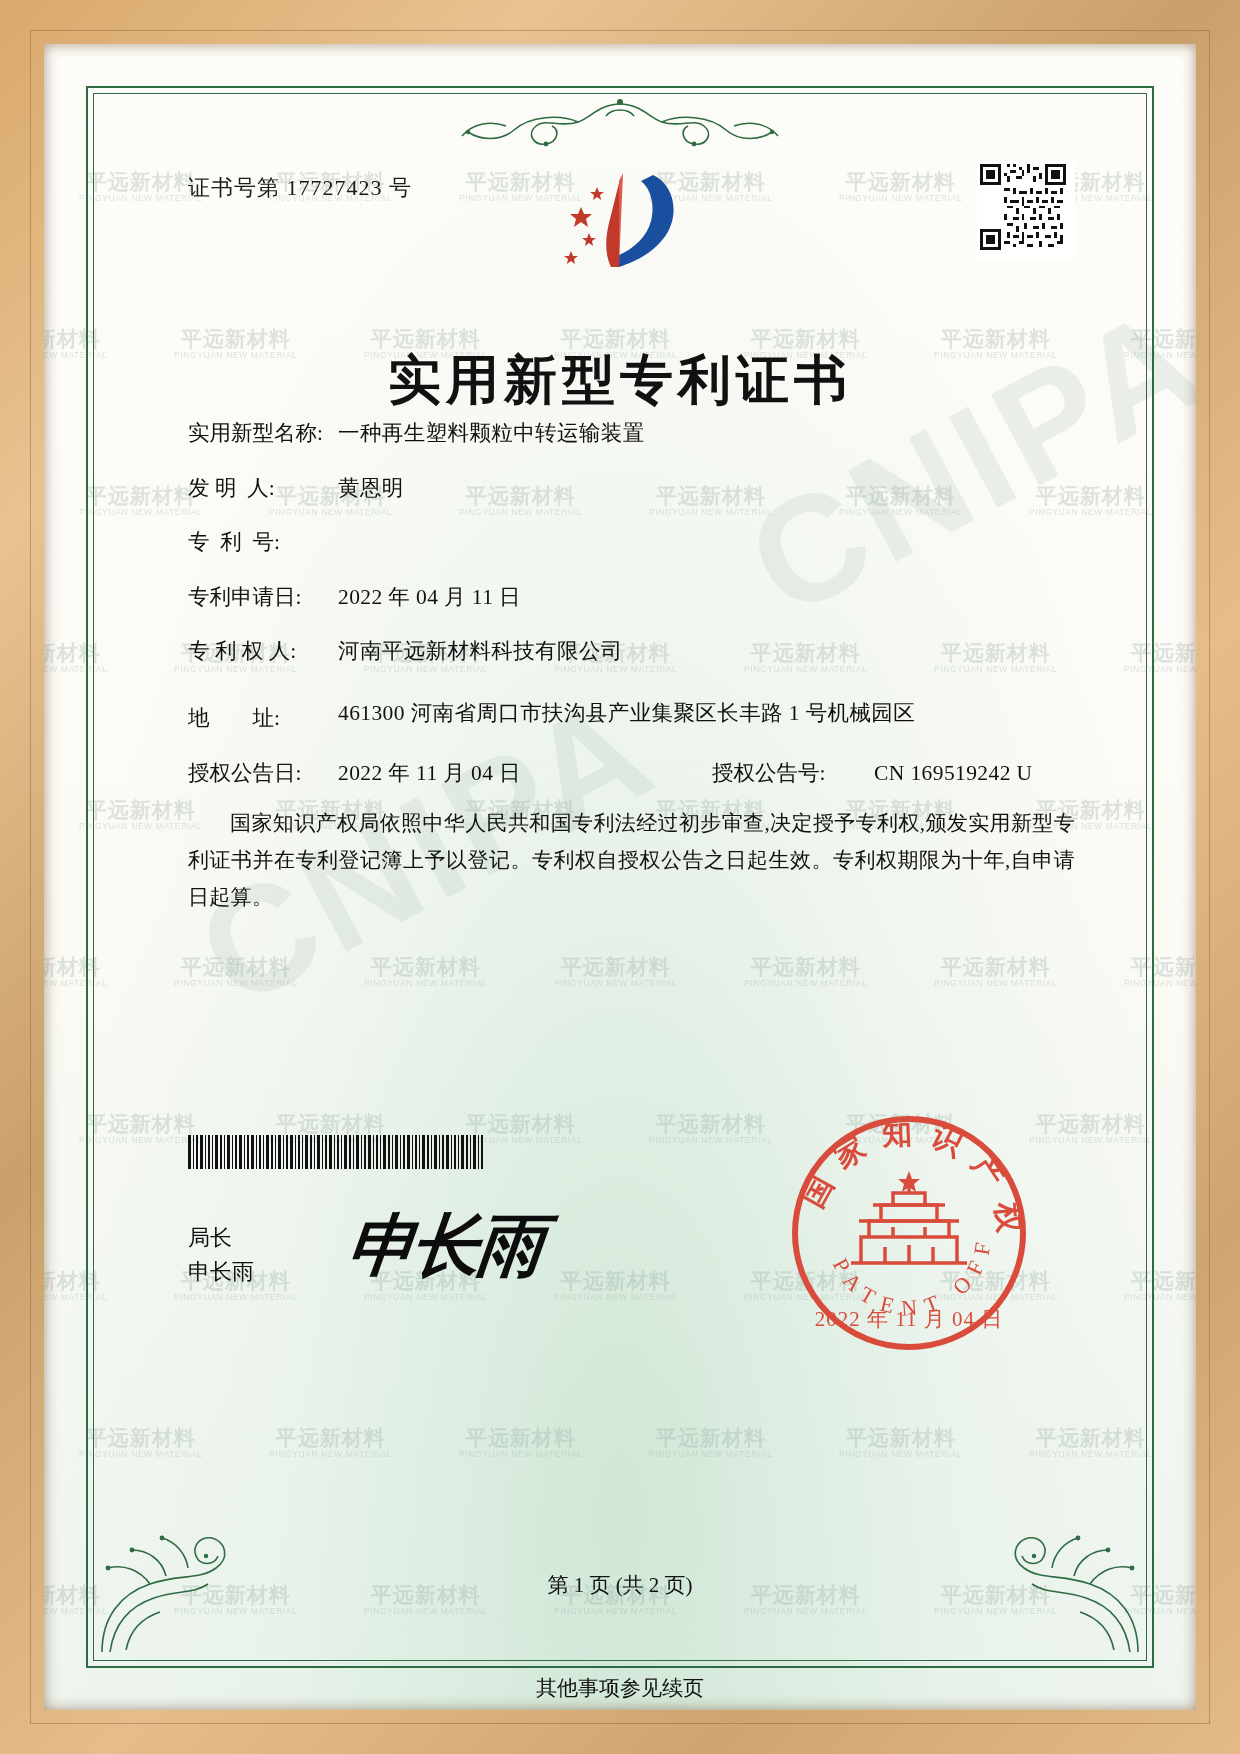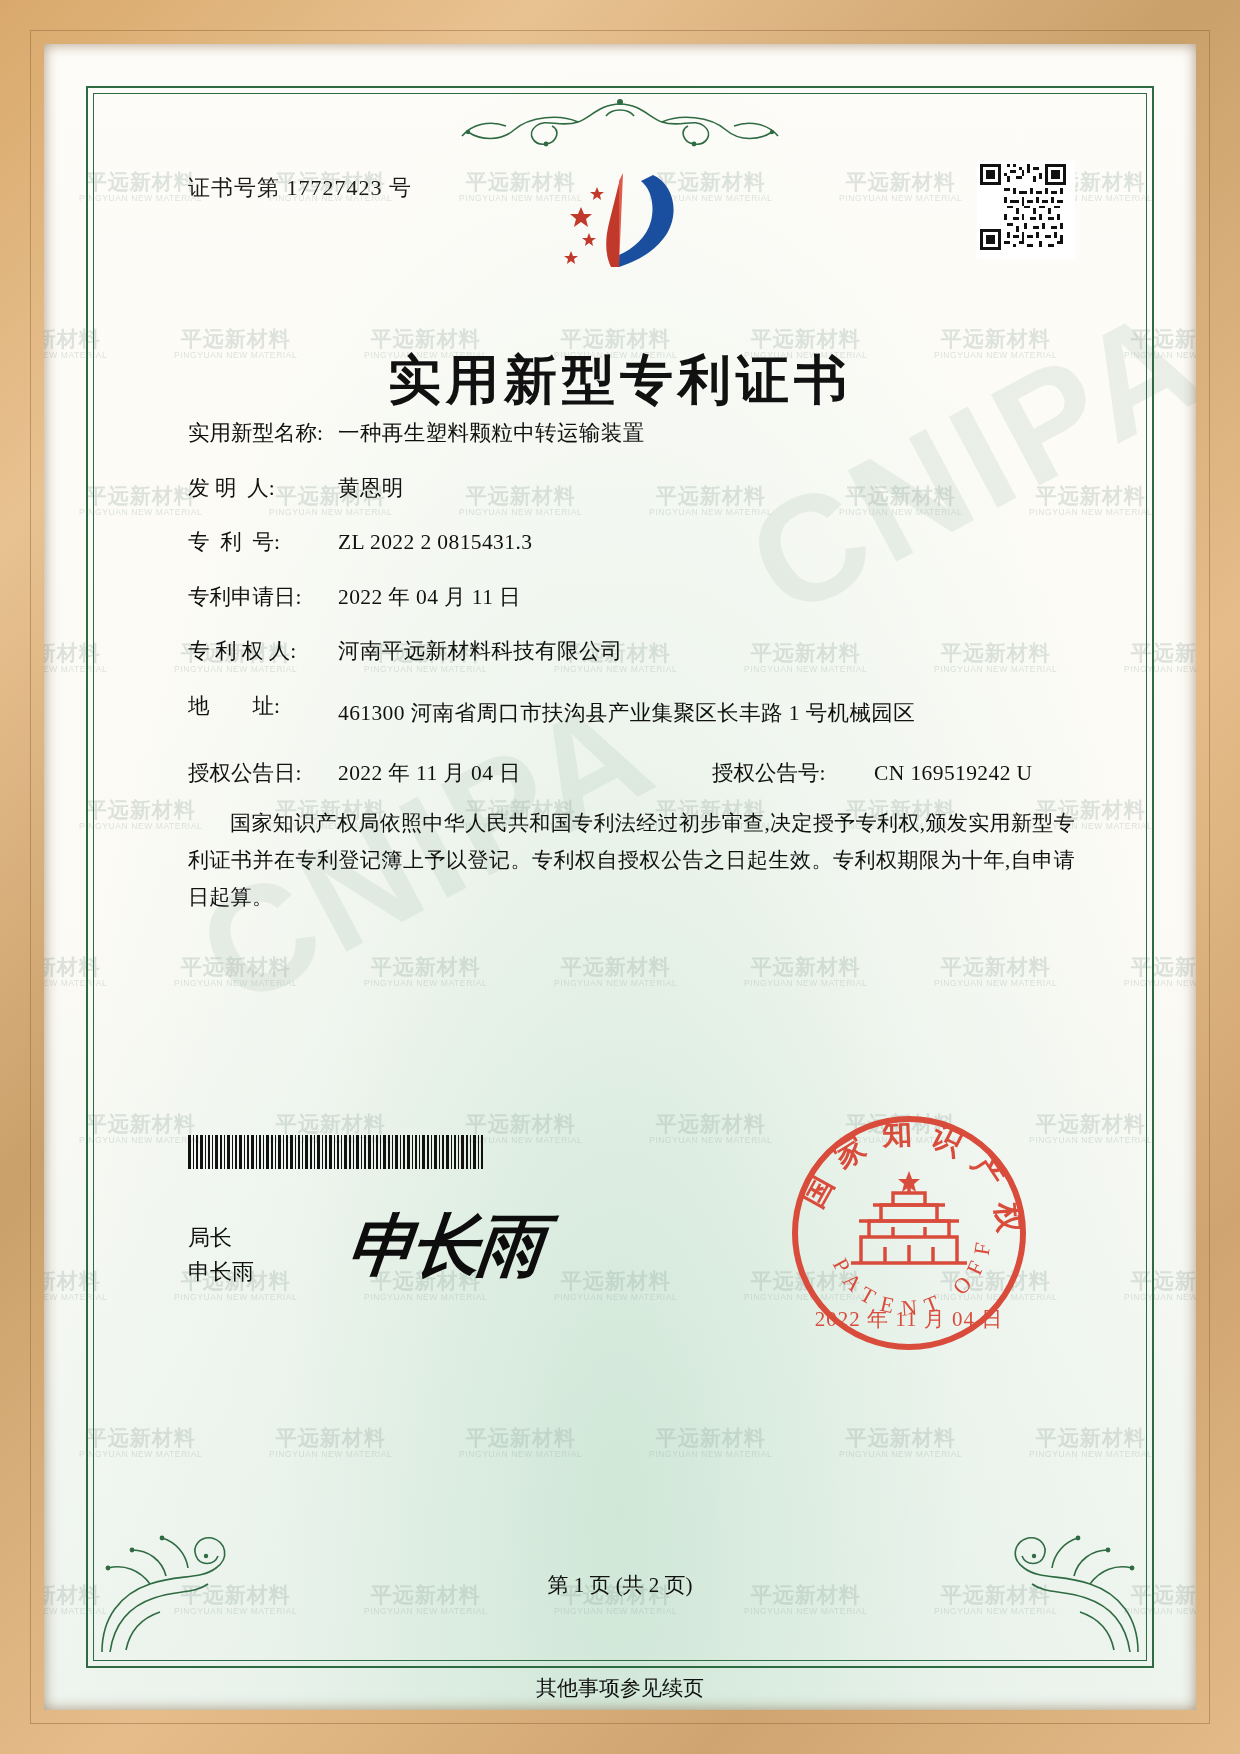--- a/index.html
+++ b/index.html
@@ -153,21 +153,21 @@
     position: absolute;
     left: 95px;
     right: 72px;
     top: 330px;
     font-size: 21.5px;
     color: #111;
     line-height: 1.0;
   }
   .field-row {
     display: flex;
-    align-items: flex-start;
+    align-items: flex-end;
     margin-bottom: 33px;
   }
   .field-label {
     width: 150px;
     flex: 0 0 150px;
     letter-spacing: 0;
     white-space: pre;
   }
   .field-value {
     flex: 1;
@@ -731,21 +731,20 @@
         <div class="field-row">
           <div class="field-label">实用新型名称:</div>
           <div class="field-value">一种再生塑料颗粒中转运输装置</div>
         </div>
         <div class="field-row">
           <div class="field-label">发 明  人:</div>
           <div class="field-value">黄恩明</div>
         </div>
         <div class="field-row">
           <div class="field-label">专  利  号:</div>
-          <div class="field-value">ZL 2022 2 0815431.3</div>
         </div>
         <div class="field-row">
           <div class="field-label">专利申请日:</div>
           <div class="field-value">2022 年 04 月 11 日</div>
         </div>
         <div class="field-row">
           <div class="field-label">专 利 权 人:</div>
           <div class="field-value">河南平远新材料科技有限公司</div>
         </div>
         <div class="field-row">

